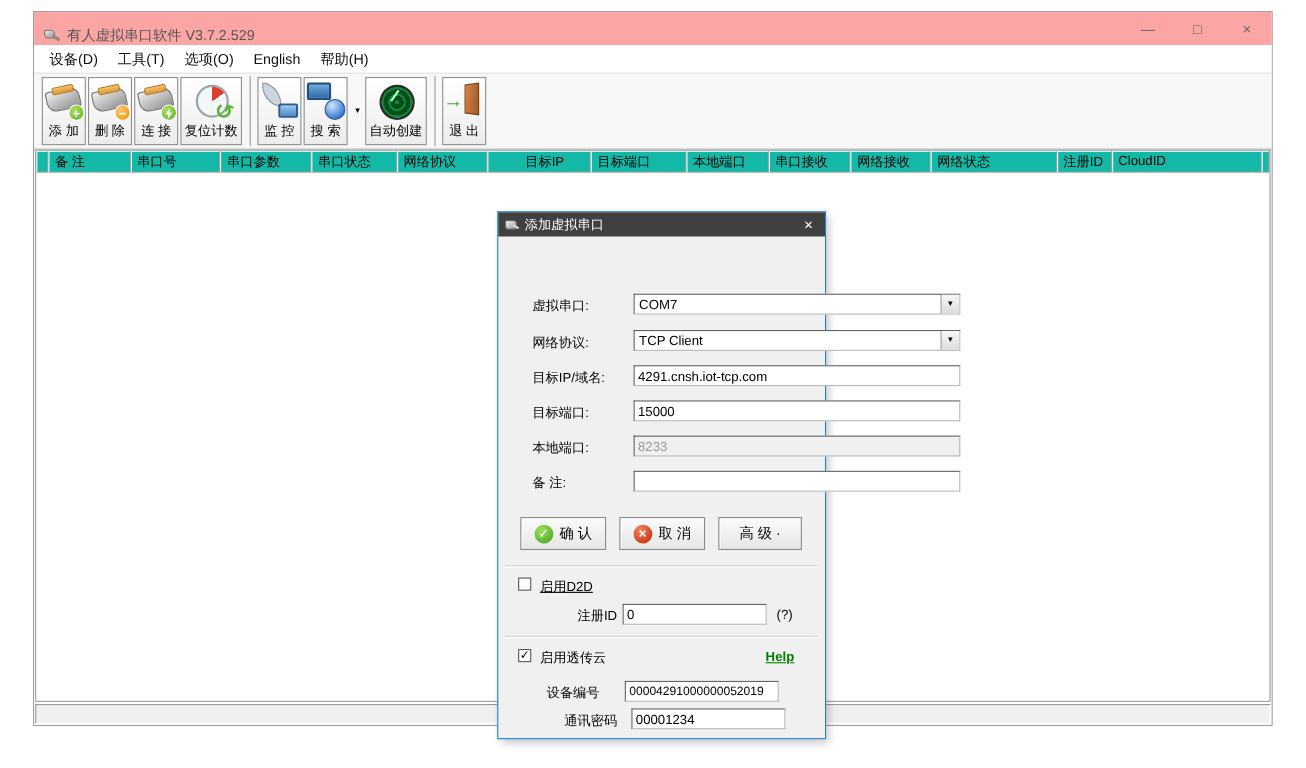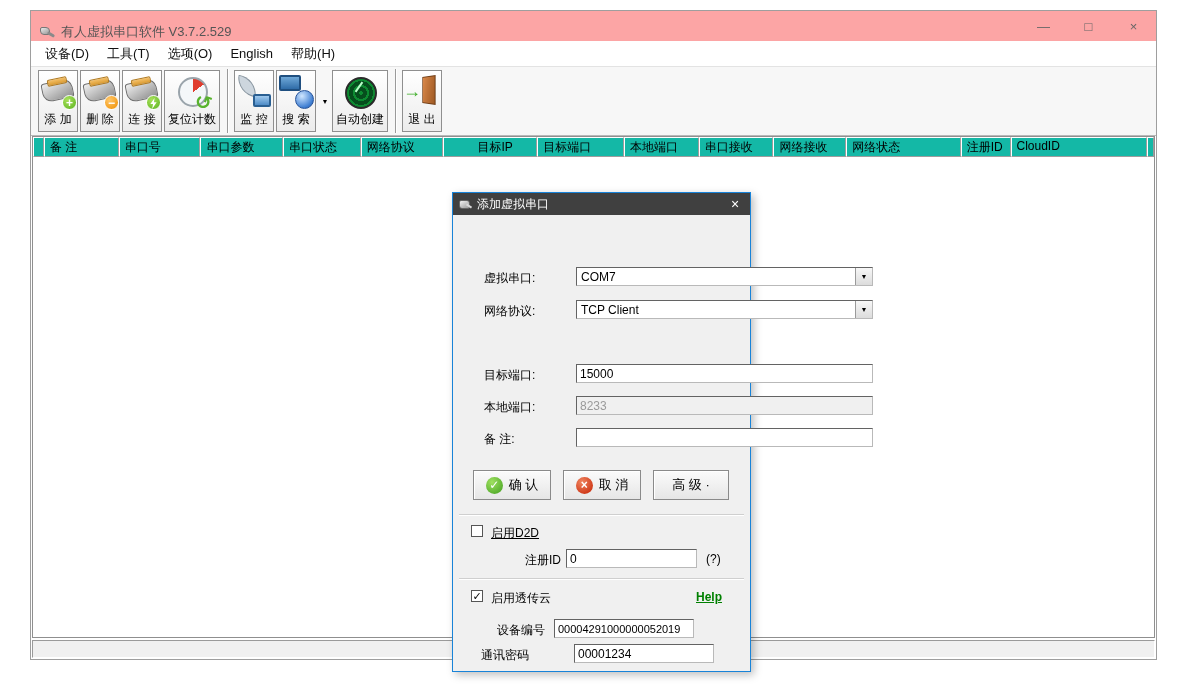--- a/index.html
+++ b/index.html
@@ -261,20 +261,24 @@
     </div>
 
     <div class="frow" style="top:85px;">
       <span class="flabel">网络协议:</span>
       <div class="fctrl combo">
         <span class="val">TCP Client</span>
         <span class="drop"></span>
       </div>
     </div>
 
+    <div class="frow" style="top:117px;">
+      <span class="flabel">目标IP/域名:</span>
+      <input class="fctrl txt" value="4291.cnsh.iot-tcp.com" style="">
+    </div>
 
     <div class="frow" style="top:149px;">
       <span class="flabel">目标端口:</span>
       <input class="fctrl txt" value="15000" style="">
     </div>
 
     <div class="frow" style="top:181px;">
       <span class="flabel">本地端口:</span>
       <input class="fctrl txt disabled" disabled="" value="8233" style="">
     </div>
@@ -308,22 +312,22 @@
     </div>
 
     <div class="sep" style="top:363px;"></div>
 
     <span class="cb checked" style="left:18px; top:375px;"></span>
     <span class="cb-label" style="left:38px; top:375px;">启用透传云</span>
     <span class="help-link" style="left:243px; top:375px;">Help</span>
 
     <div class="frow" style="top:404px;">
       <span class="flabel" style="left:44px;">设备编号</span>
-      <input class="txt" style="position: absolute; left: 101px; width: 140px; font-size: 11px;" value="00004291000000052019">
+      <input class="txt" style="position: absolute; left: 115px; width: 140px; font-size: 11px;" value="00004291000000052019">
     </div>
 
     <div class="frow" style="top:429px;">
-      <span class="flabel" style="left:28px;">通讯密码</span>
+      <span class="flabel" style="left:60px;">通讯密码</span>
       <input class="txt" style="position: absolute; left: 101px; width: 140px; margin-left: 20px;" value="00001234">
     </div>
 
   </div>
 </div>
 
 </body></html>

